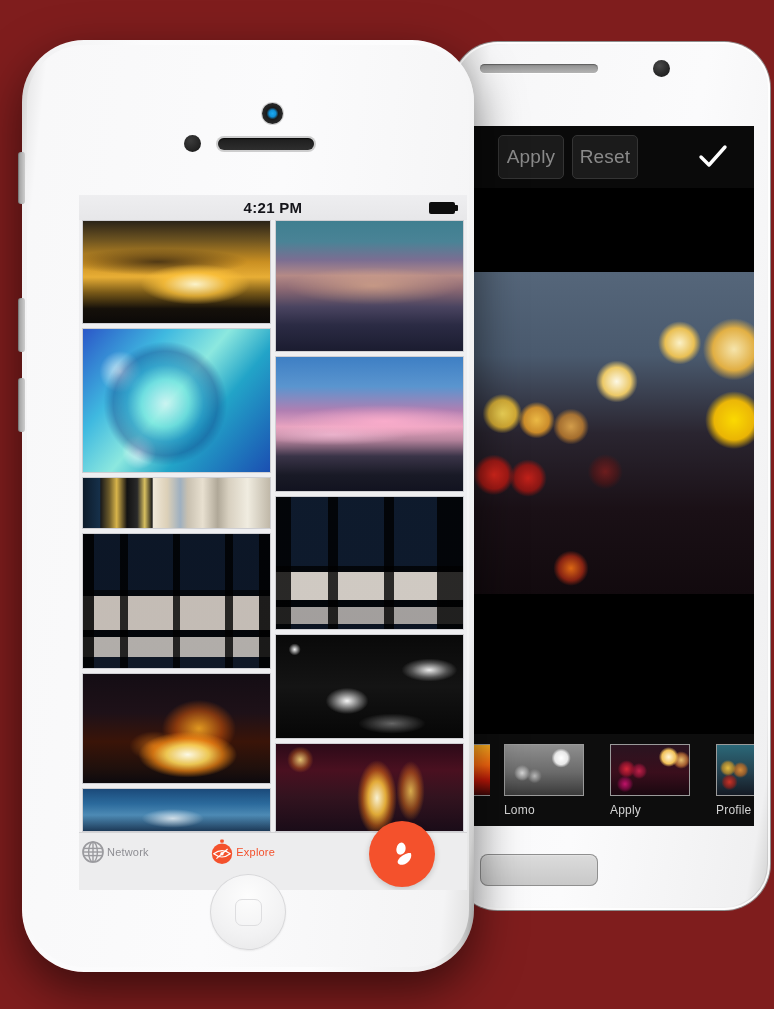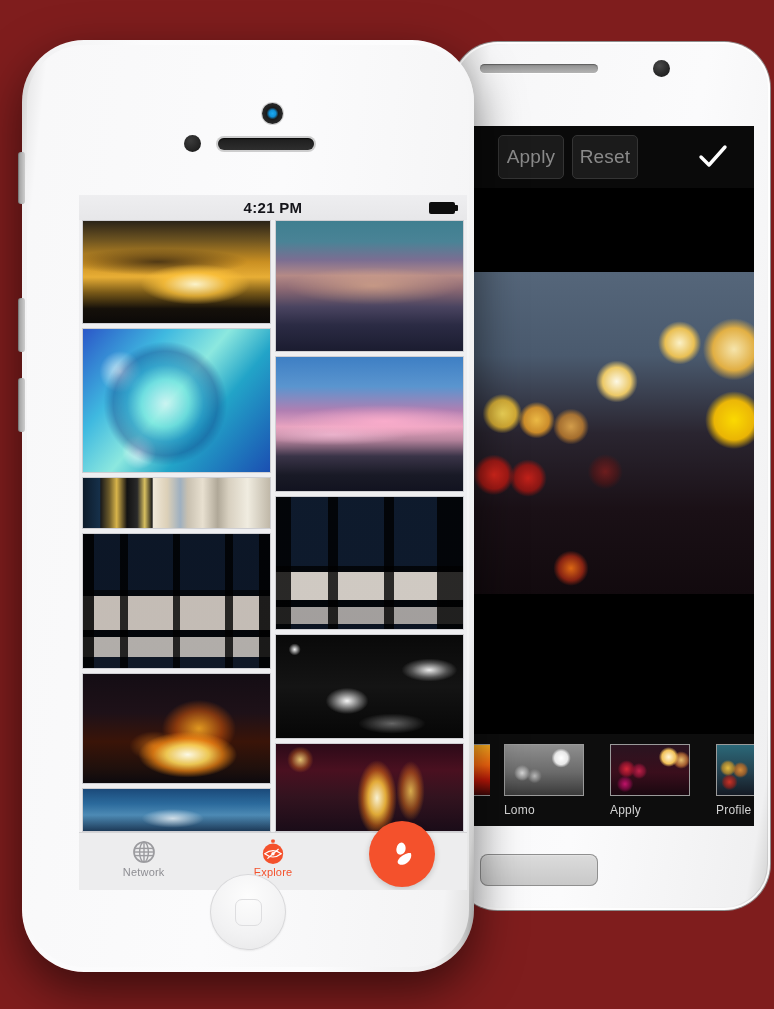--- a/index.html
+++ b/index.html
@@ -248,21 +248,21 @@
     background:
       radial-gradient(ellipse 40px 12px at 48% 70%, rgba(255,255,255,.75) 0%, rgba(210,230,245,0) 78%),
       linear-gradient(#1b4a7a 0%, #2b6a9c 35%, #4d8ab4 62%, #1d3a58 100%);
   }
 
   .tabbar {
     position:absolute; left:0; bottom:0; width:100%; height:58px;
     background:#ededee; border-top:1px solid #d4d4d6;
     display:flex; align-items:flex-start; padding-top:5px;
   }
-  .tab { flex:1; display:flex; flex-direction:column; align-items:center; gap:0; }
+  .tab { flex:1; display:flex; flex-direction:row; align-items:center; gap:0; }
   .tab-ico { width:28px; height:28px; display:flex; align-items:center; justify-content:center; }
   .tab-lbl { font-size:11px; color:#8e8e93; letter-spacing:.2px; }
   .tab.active .tab-lbl { color:#f4512c; }
   .tab.center { position:relative; }
   .fab {
     position:absolute; left:50%; top:-17px; transform:translateX(-50%);
     width:66px; height:66px; border-radius:50%;
     background:#f4512c; display:flex; align-items:center; justify-content:center;
     box-shadow: 0 2px 6px rgba(0,0,0,.18);
   }

